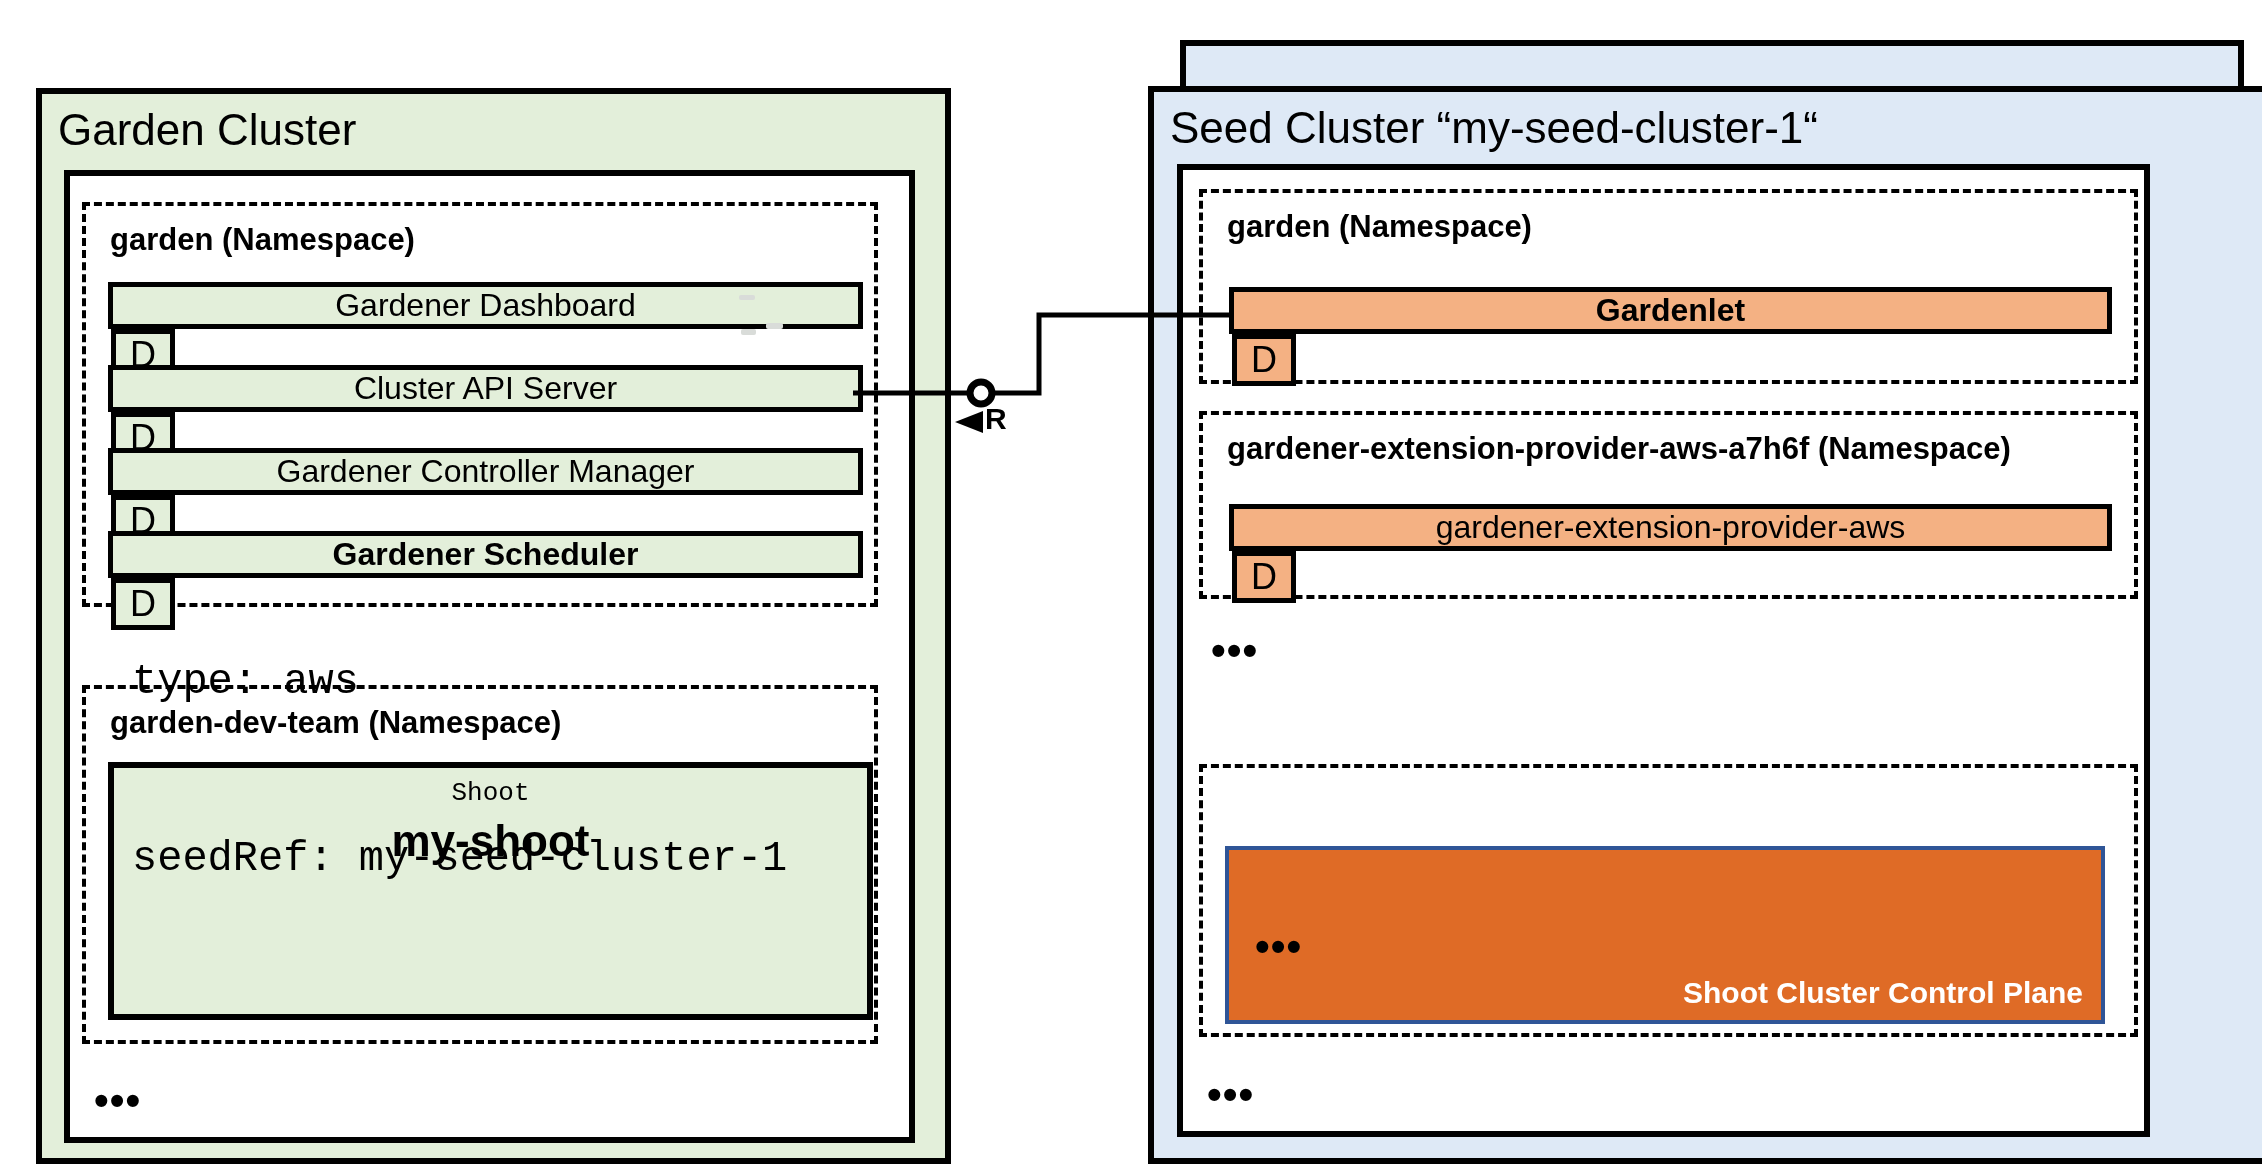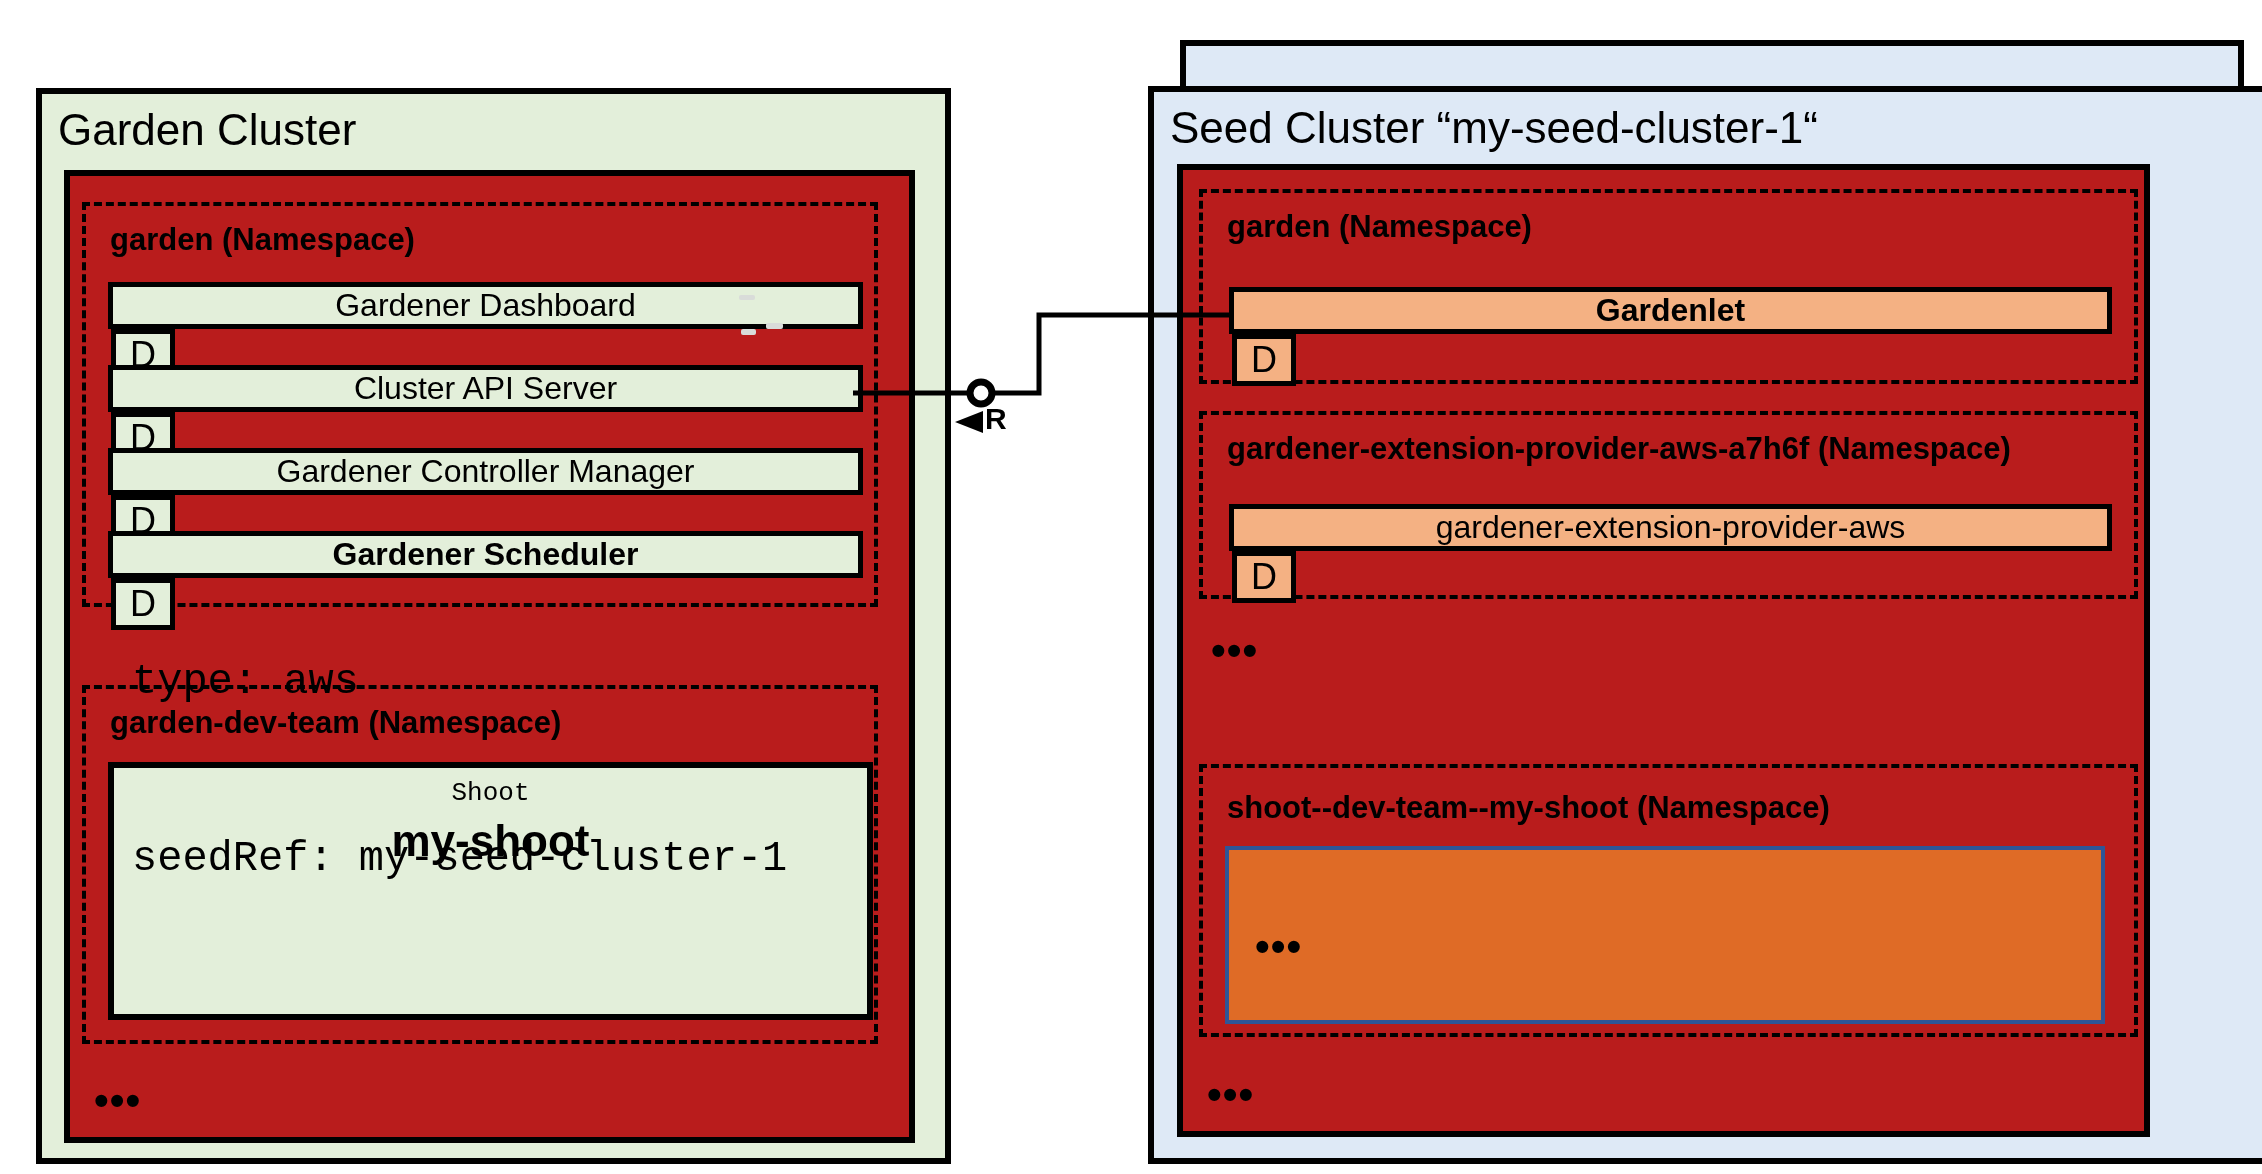--- a/index.html
+++ b/index.html
@@ -23,21 +23,21 @@
     position: absolute;
     left: 16px; top: 8px;
     font-size: 44px;
     line-height: 1.25;
     white-space: nowrap;
   }
 
   .gray-panel {
     position: absolute;
     border: 6px solid #000;
-    background: #b91c1c;
+    background: #ffffff;
   }
 
   .ns {
     position: absolute;
     border: 4px dashed #000;
   }
 
   .ns-label {
     position: absolute;
     left: 24px; top: 16px;
@@ -206,24 +206,24 @@
           <div class="comp-row orange">
             <div class="comp-main">gardener-extension-provider-aws</div>
             <div class="comp-badge">D</div>
           </div>
         </div>
       </div>
 
       <div class="ellipsis" style="left:28px; top:468px;">•••</div>
 
       <div class="ns" style="left:16px; top:594px; width:939px; height:273px;">
-        <div class="ns-label" style="top:22px;">shoot--dev-team--my-shoot (Namespace)</div>
 
         <div class="control-plane">
           <div class="ellipsis" style="left:26px; top:84px; color:#000;">•••</div>
+          <div class="cp-label">Shoot Cluster Control Plane</div>
         </div>
       </div>
 
       <div class="ellipsis" style="left:24px; top:912px;">•••</div>
     </div>
   </div>
 
   <svg class="connector-overlay" viewBox="0 0 2262 1174" xmlns="http://www.w3.org/2000/svg">
     <path d="M853 369 H968" stroke="#000" stroke-width="5" fill="none"></path>
     <circle cx="981" cy="369" r="11" fill="#fff" stroke="#000" stroke-width="7"></circle>

